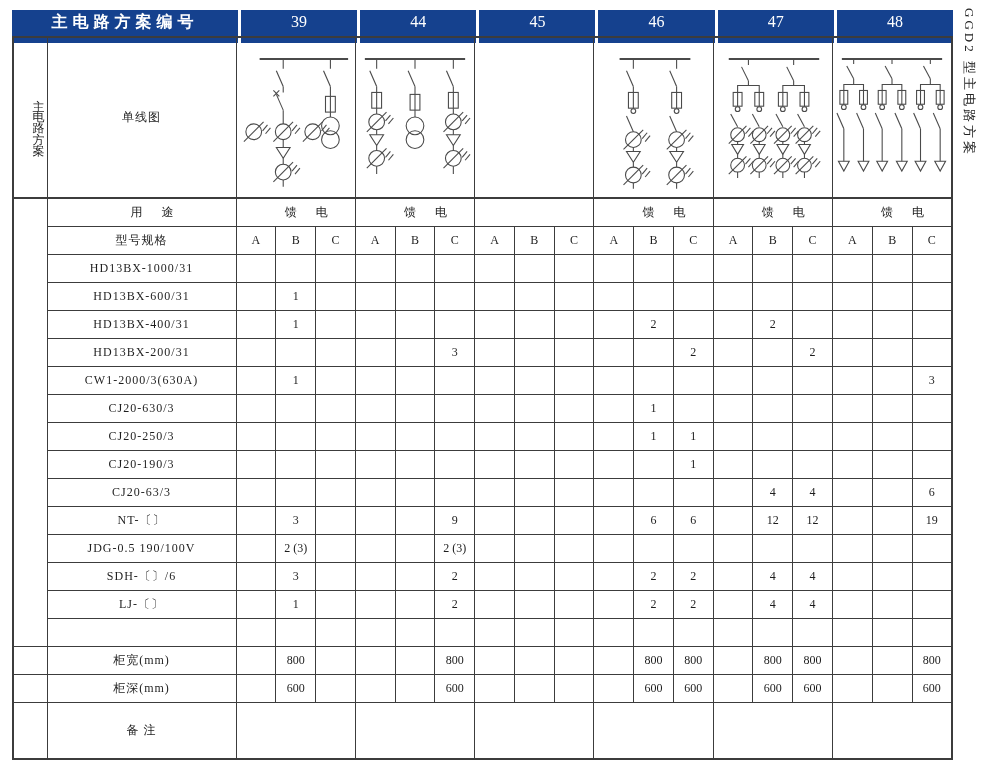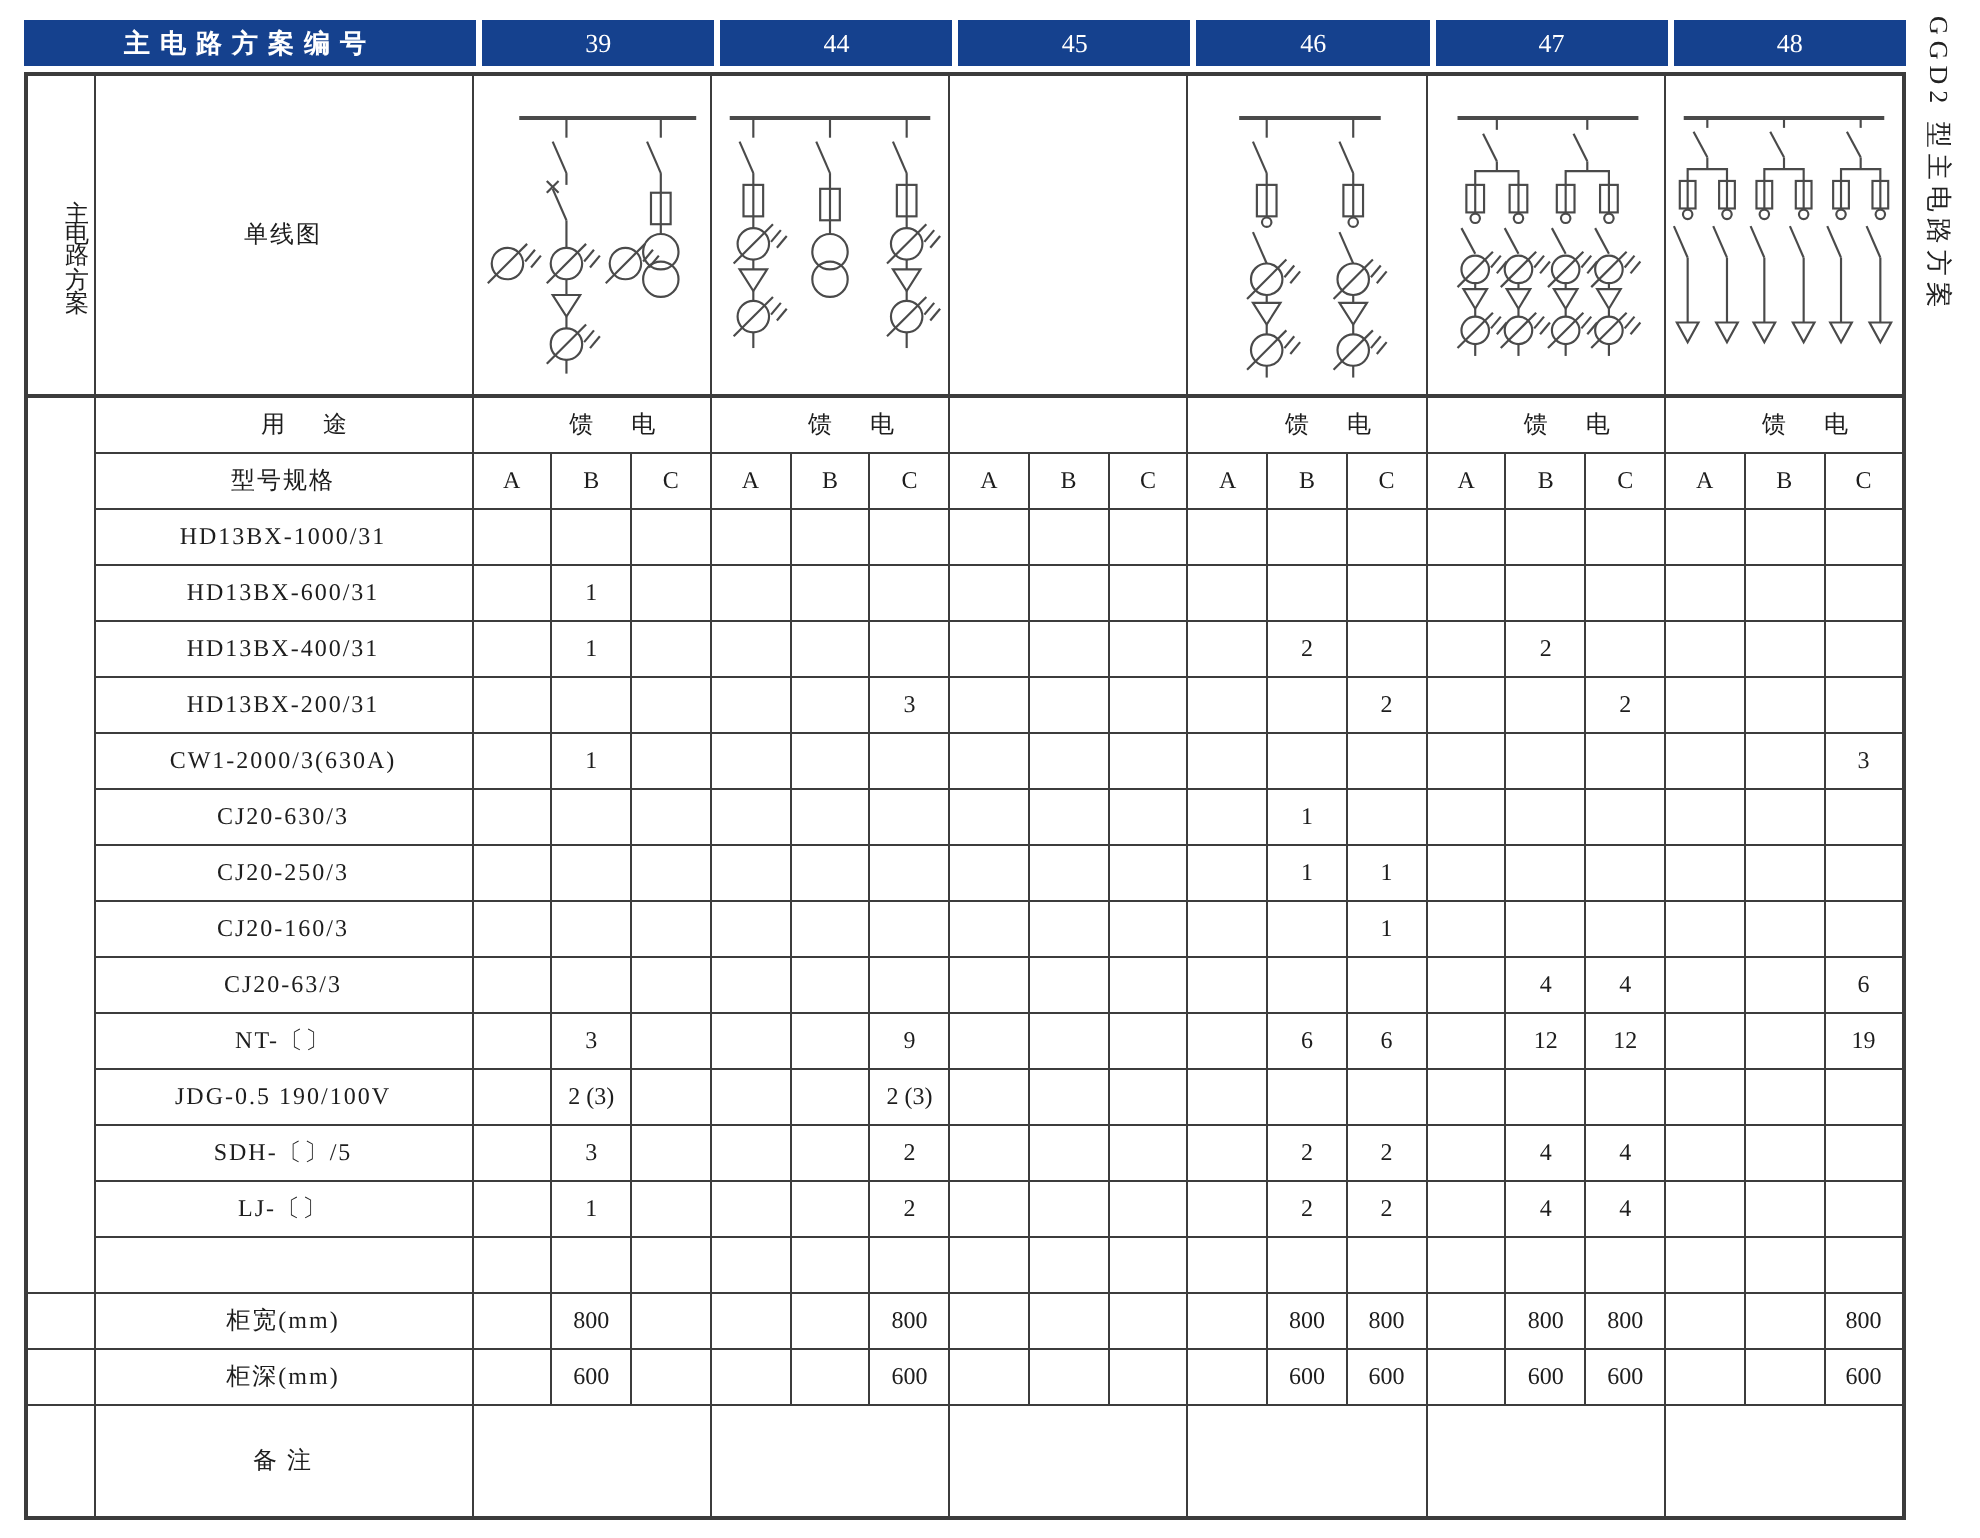--- a/index.html
+++ b/index.html
@@ -7,22 +7,22 @@
     width:990px;height:769px;background:#ffffff;overflow:hidden;
     font-family:"Liberation Serif","DejaVu Serif",serif;color:#1d1d1d;
   }
   .sheet{position:relative;width:990px;height:769px;}
   
   .header-bar{
     position:absolute;left:12px;top:10px;width:941px;
     display:grid;grid-template-columns:226px repeat(6,1fr);gap:3px;
   }
   .hcell{
-    background:#15418e;color:#ffffff;height:23px;line-height:23px;
-    text-align:center;font-size:13px;
+    background:#15418e;color:#ffffff;height:33px;line-height:23px;
+    text-align:center;font-size:16px;
   }
   .hcell.title{letter-spacing:5px;font-weight:bold;}
   
   table.spec{
     position:absolute;left:12px;top:36px;width:941px;
     border-collapse:collapse;table-layout:fixed;
     border:2px solid #3c3c3c;
   }
   table.spec td{
     border:1px solid #3c3c3c;padding:0;text-align:center;
@@ -522,21 +522,21 @@
           <td class="val">1</td>
           <td class="val">1</td>
           <td class="val"></td>
           <td class="val"></td>
           <td class="val"></td>
           <td class="val"></td>
           <td class="val"></td>
           <td class="val"></td>
         </tr>
         <tr>
-          <td class="lbl">CJ20-160/3</td>
+          <td class="lbl">CJ20-190/3</td>
           <td class="val"></td>
           <td class="val"></td>
           <td class="val"></td>
           <td class="val"></td>
           <td class="val"></td>
           <td class="val"></td>
           <td class="val"></td>
           <td class="val"></td>
           <td class="val"></td>
           <td class="val"></td>
@@ -606,21 +606,21 @@
           <td class="val"></td>
           <td class="val"></td>
           <td class="val"></td>
           <td class="val"></td>
           <td class="val"></td>
           <td class="val"></td>
           <td class="val"></td>
           <td class="val"></td>
         </tr>
         <tr>
-          <td class="lbl">SDH-〔〕/5</td>
+          <td class="lbl">SDH-〔〕/6</td>
           <td class="val"></td>
           <td class="val">3</td>
           <td class="val"></td>
           <td class="val"></td>
           <td class="val"></td>
           <td class="val">2</td>
           <td class="val"></td>
           <td class="val"></td>
           <td class="val"></td>
           <td class="val"></td>

